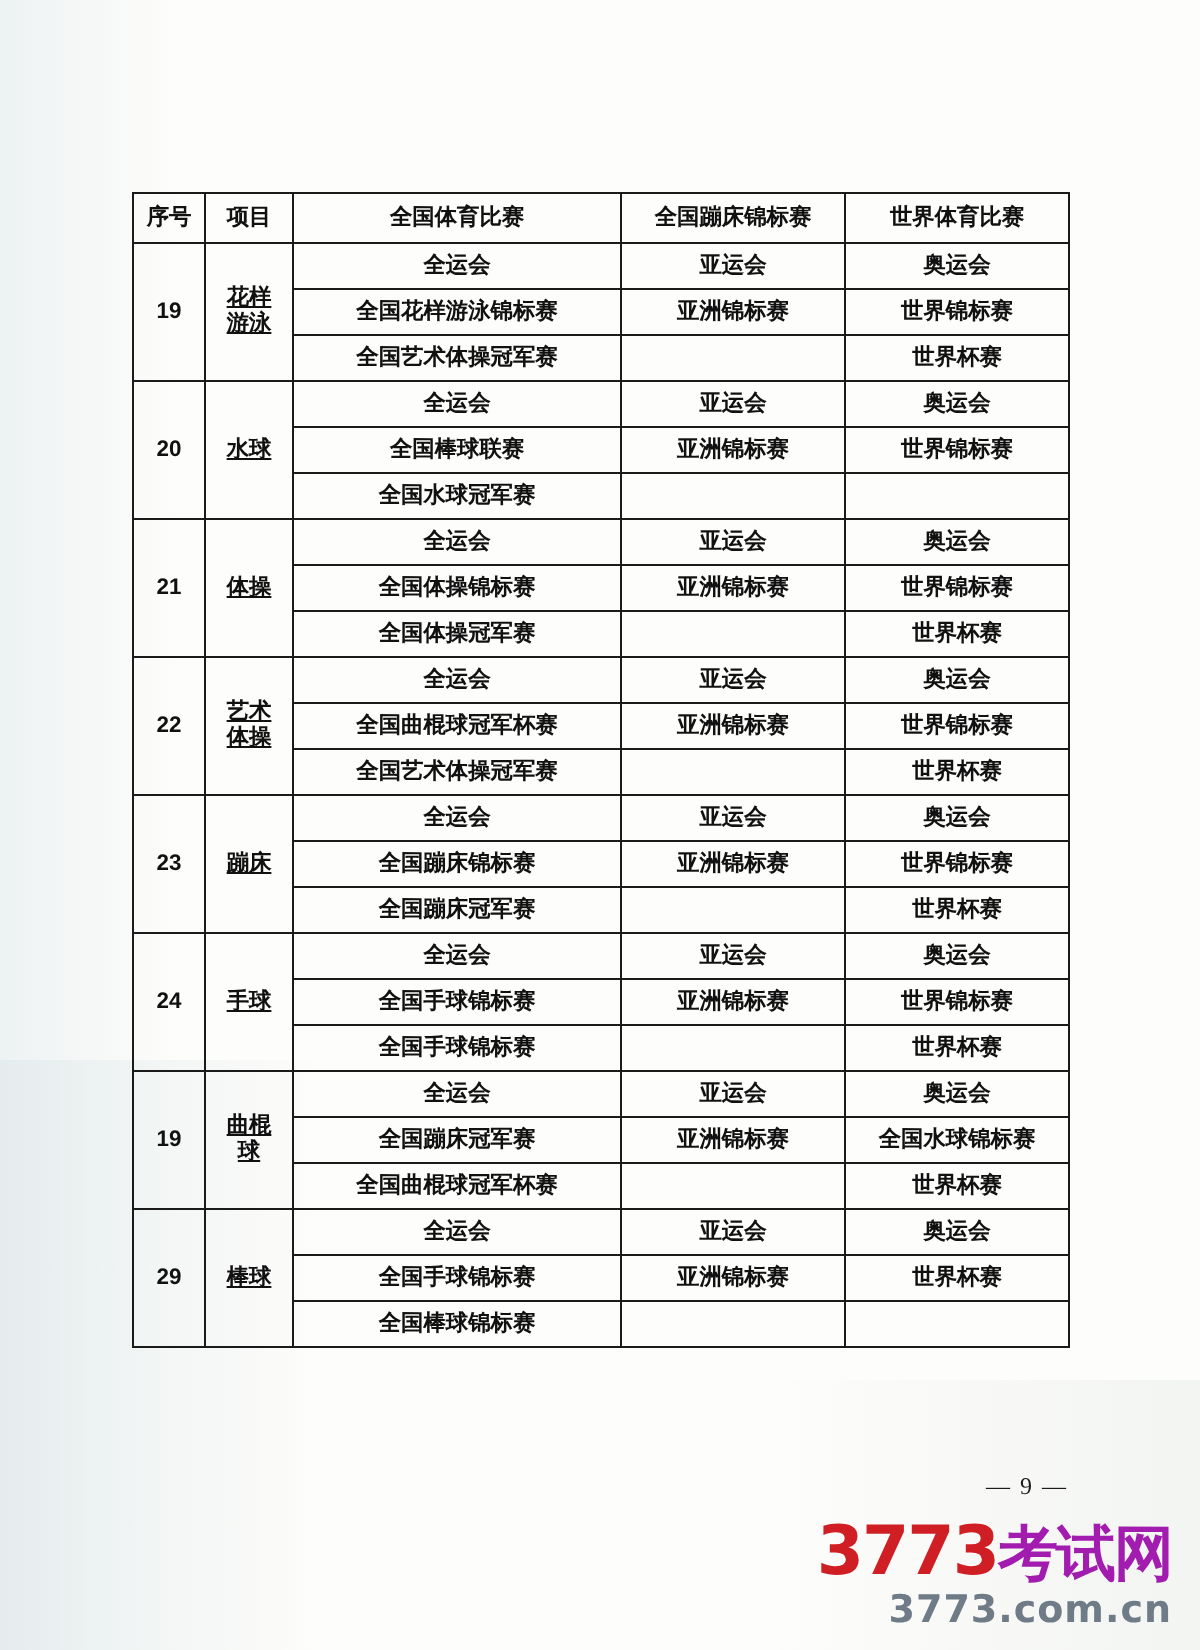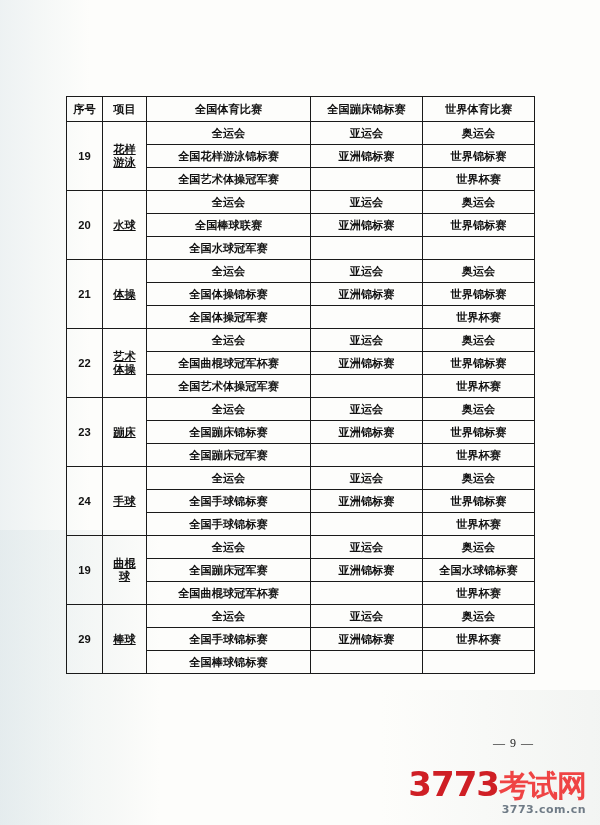--- a/index.html
+++ b/index.html
@@ -100,26 +100,26 @@
     user-select: none;
   }
   .watermark .wm-main {
     font-size: 34px;
     font-weight: bold;
     color: #cf1f25;
     letter-spacing: -1px;
     font-family: "DejaVu Sans", sans-serif;
   }
   .watermark .wm-main .wm-cn {
-    color: #ef4444;
+    color: #a21caf;
     font-size: 30px;
   }
   .watermark .wm-sub {
     margin-top: 3px;
-    font-size: 11px;
+    font-size: 19px;
     font-weight: bold;
     color: #6f7b86;
     letter-spacing: .5px;
     font-family: "DejaVu Sans", sans-serif;
   }
 </style>
 </head>
 <body>
 
 <div class="paper-tint tint-a"></div>

